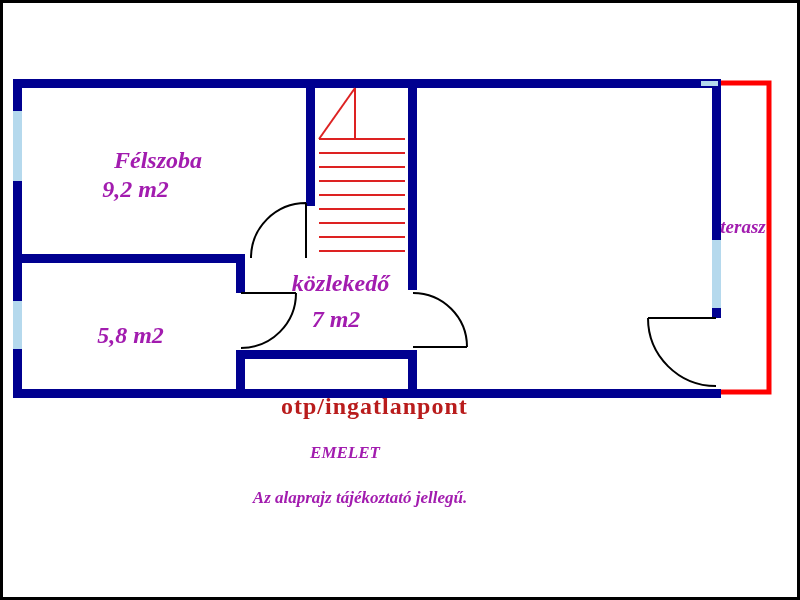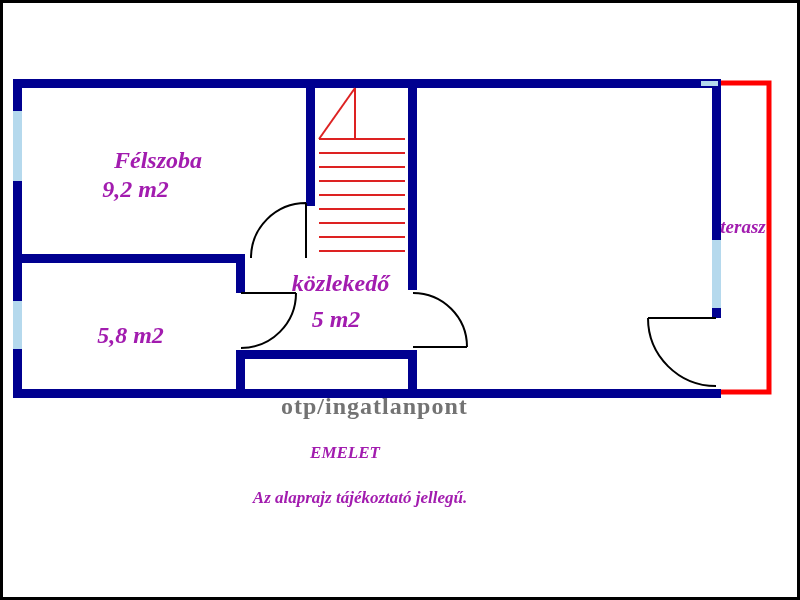--- a/index.html
+++ b/index.html
@@ -26,21 +26,21 @@
   .room-name,.room-area{font-size:24px;}
   .small-label{font-size:21px;}
   .terasz-label{font-size:19px;}
   .caption{font-size:17px;}
   .watermark{
     position:absolute;
     z-index:0;
     font-size:24px;
     font-weight:bold;
     font-style:normal;
-    color:#737373;
+    color:#b91c1c;
     letter-spacing:1px;
   }
 </style>
 </head>
 <body>
 
 <div class="page">
 
   <div class="watermark" style="left:278px;top:390px;width:270px;">otp/ingatlanpont</div>
 
@@ -75,21 +75,21 @@
     <path d="M410 344 H464 M464 344 A54 54 0 0 0 410 290" fill="none" stroke-width="2" stroke="#000000"></path>
     <path d="M713 315 H645 M645 315 A68 68 0 0 0 713 383" fill="none" stroke-width="2" stroke="#000000"></path>
   </svg>
 
   <div class="label room-name" style="left:40px;top:144px;width:230px;">Félszoba</div>
   <div class="label room-area" style="left:45px;top:173px;width:175px;">9,2 m2</div>
 
   <div class="label room-area" style="left:40px;top:319px;width:175px;">5,8 m2</div>
 
   <div class="label room-name" style="left:250px;top:267px;width:175px;">közlekedő</div>
-  <div class="label room-area" style="left:258px;top:303px;width:150px;">5 m2</div>
+  <div class="label room-area" style="left:258px;top:303px;width:150px;">7 m2</div>
 
 
 
   <div class="label terasz-label" style="left:708px;top:203px;width:64px;margin-top:11px;">terasz</div>
 
   <div class="label caption" style="left:192px;top:441px;width:300px;">EMELET</div>
   <div class="label caption" style="left:77px;top:486px;width:560px;">Az alaprajz tájékoztató jellegű.</div>
 
 </div>
 

